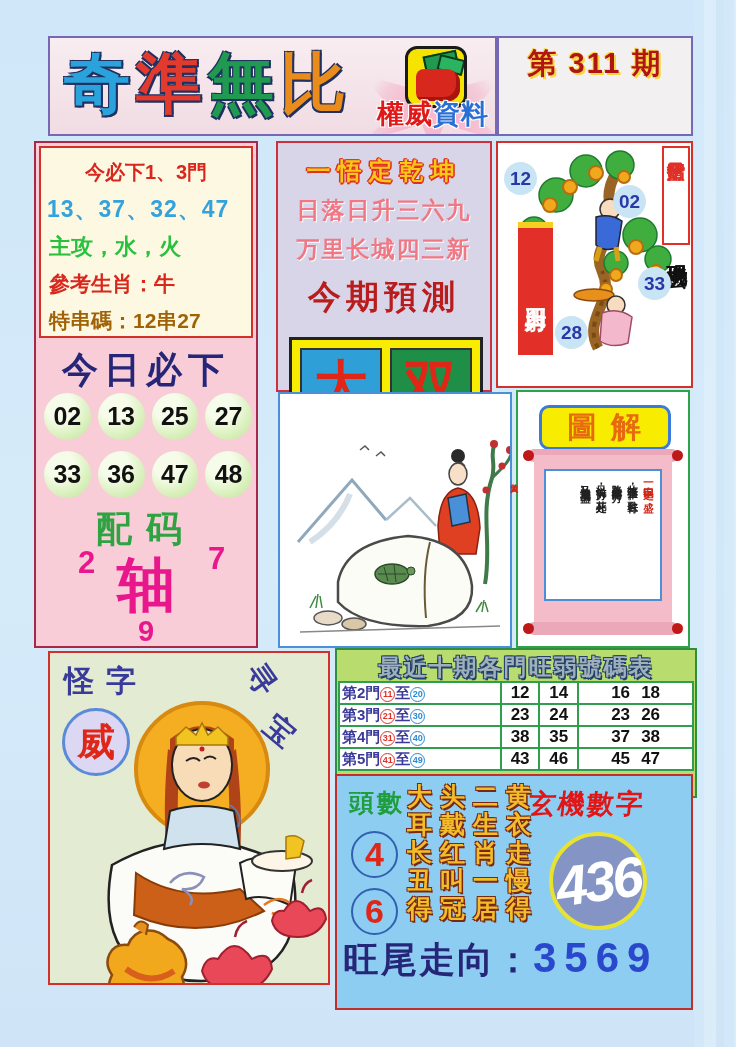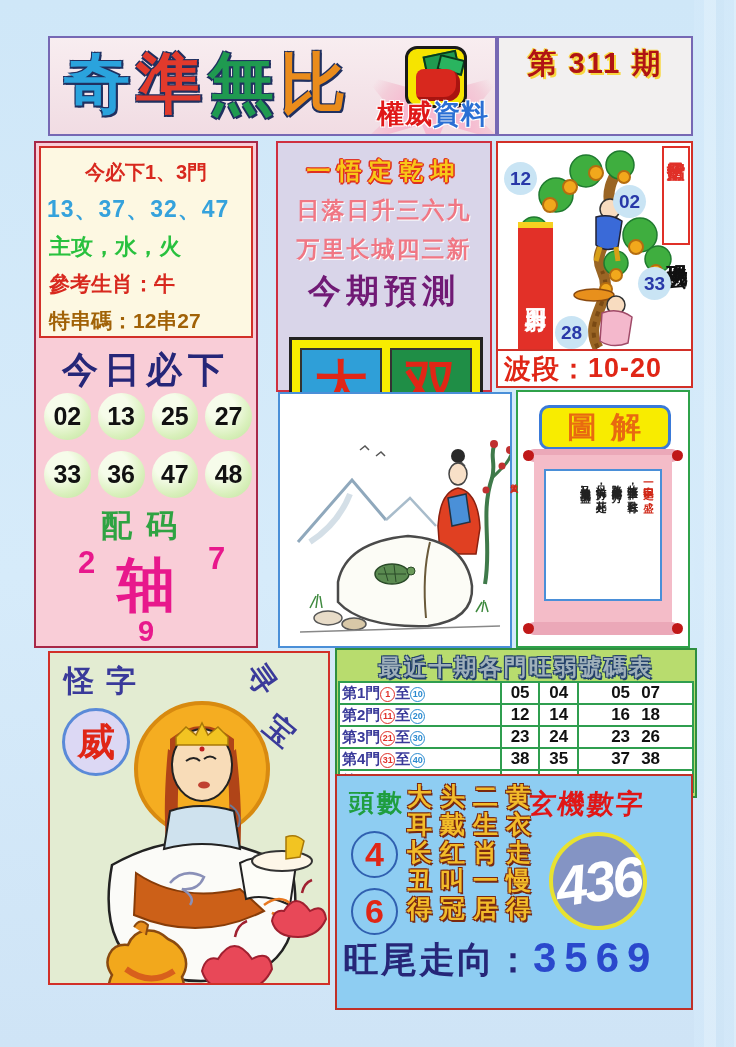--- a/index.html
+++ b/index.html
@@ -50,34 +50,34 @@
   .tl4 { color:#d8281e; font-size:21px; padding-left:8px; }
   .tl5 { color:#a16207; font-size:21px; padding-left:8px; }
   .todayTitle { position:absolute; left:0; top:203px; width:100%; text-align:center;
     font-size:36px; font-weight:900; color:#262678; letter-spacing:6px; }
   .ballRow { position:absolute; left:8px; width:208px; display:flex; gap:7px; justify-content:center; }
   .ball { width:47px; height:47px; border-radius:50%;
     background:radial-gradient(circle at 35% 30%, #f6fcea 0 30%, #d9f0bc 65%, #bfe39d 100%);
     display:flex; align-items:center; justify-content:center;
     font-size:25px; font-weight:900; color:#111; }
   .peima { position:absolute; left:0; top:362px; width:100%; text-align:center;
-    font-size:31px; font-weight:900; color:#2fa342; letter-spacing:14px; }
+    font-size:36px; font-weight:900; color:#2fa342; letter-spacing:14px; }
   .mag { color:#e8188c; font-weight:900; }
   .pm2 { left:42px; top:402px; font-size:31px; }
   .pm7 { left:172px; top:398px; font-size:31px; }
   .pmAxis { left:0; top:404px; width:100%; text-align:center; font-size:58px; }
   .pm9 { left:0; top:472px; width:100%; text-align:center; font-size:29px; }
 
   
   .midPanel { left:276px; top:141px; width:216px; height:251px; background:#d9d5e9; border:2px solid #cf3040; text-align:center; }
   .ml1 { margin-top:12px; font-size:24px; font-weight:900; color:#f8c818; letter-spacing:7px;
     text-shadow:1.5px 0 #e03020,-1.5px 0 #e03020,0 1.5px #e03020,0 -1.5px #e03020,1px 1px #e03020,-1px -1px #e03020; }
   .ml23 { margin-top:8px; font-size:23px; font-weight:900; color:#f07784; letter-spacing:2px;
     text-shadow:1px 1px 0 #fff; }
-  .mPredict { margin-top:4px; font-size:33px; font-weight:900; color:#701a75; letter-spacing:5px; }
+  .mPredict { margin-top:10px; font-size:33px; font-weight:900; color:#b91c1c; letter-spacing:5px; }
   .predBox { position:absolute; left:11px; top:194px; width:194px; height:96px; background:#f8ec00;
     border:3px solid #222; display:flex; gap:8px; padding:8px; }
   .predCell { flex:1; display:flex; align-items:center; justify-content:center;
     border:2px solid #333; font-size:54px; font-weight:900; color:#e02616; line-height:1; }
   .cellBlue { background:#2f9fd8; } .cellGreen { background:#1f8e46; }
 
   
   .rightPanel { left:496px; top:141px; width:197px; height:247px; background:#fff; border:2px solid #d23028; overflow:hidden; }
   .vtext { writing-mode:vertical-rl; text-orientation:upright; }
   .banner { position:absolute; left:20px; top:79px; width:35px; height:133px; background:#e23028;
@@ -254,24 +254,20 @@
     </svg>
     <div class="banner vtext">三力四射</div>
     <div class="cornerBox">
       <span class="vtext">招財童子</span>
     </div>
     <div class="mystic vtext">玄機現码</div>
     <div class="numCircle nc1">12</div>
     <div class="numCircle nc2">02</div>
     <div class="numCircle nc3">33</div>
     <div class="numCircle nc4">28</div>
-    <div class="waveStrip">
-      <span>波段：</span>
-      <span>10-20</span>
-    </div>
   </div>
 
   <div class="abs paintPanel">
     <svg width="230" height="252" viewBox="0 0 230 252">
       <path d="M18 148 L72 86 L106 126" fill="none" stroke="#8fa8bc" stroke-width="3"></path>
       <path d="M106 126 L130 104 L156 132" fill="none" stroke="#a8bccb" stroke-width="2.5"></path>
       <path d="M30 148 Q58 130 70 100" fill="none" stroke="#c2d2dd" stroke-width="6" opacity="0.7"></path>
       <path d="M80 56 l5 -4 l4 4 M96 62 l5 -4 l4 4 M176 72 l5 -4 l4 4" fill="none" stroke="#555" stroke-width="1.5"></path>
       <path d="M205 190 C212 150 200 120 212 84 C216 70 210 62 214 52" fill="none" stroke="#3f7a4a" stroke-width="4"></path>
       <path d="M212 84 C222 74 228 70 232 58" fill="none" stroke="#3f7a4a" stroke-width="3"></path>
@@ -356,26 +352,20 @@
     <div class="rotChar rot1">寻</div>
     <div class="rotChar rot2">宝</div>
     <div class="weiCircle">威</div>
   </div>
 
   <div class="abs tablePanel">
     <div class="tableTitle">最近十期各門旺弱號碼表</div>
     <table class="wk">
       <tbody>
       <tr>
-        <td class="lbl"><span class="gate">第1門</span><span class="cnum cnR">1</span><span class="gate">至</span><span class="cnum cnB">10</span></td>
-        <td>05</td>
-        <td>04</td>
-        <td class="offer"><span>05</span><span>07</span></td>
-      </tr>
-      <tr>
         <td class="lbl"><span class="gate">第2門</span><span class="cnum cnR">11</span><span class="gate">至</span><span class="cnum cnB">20</span></td>
         <td>12</td>
         <td>14</td>
         <td class="offer"><span>16</span><span>18</span></td>
       </tr>
       <tr>
         <td class="lbl"><span class="gate">第3門</span><span class="cnum cnR">21</span><span class="gate">至</span><span class="cnum cnB">30</span></td>
         <td>23</td>
         <td>24</td>
         <td class="offer"><span>23</span><span>26</span></td>

